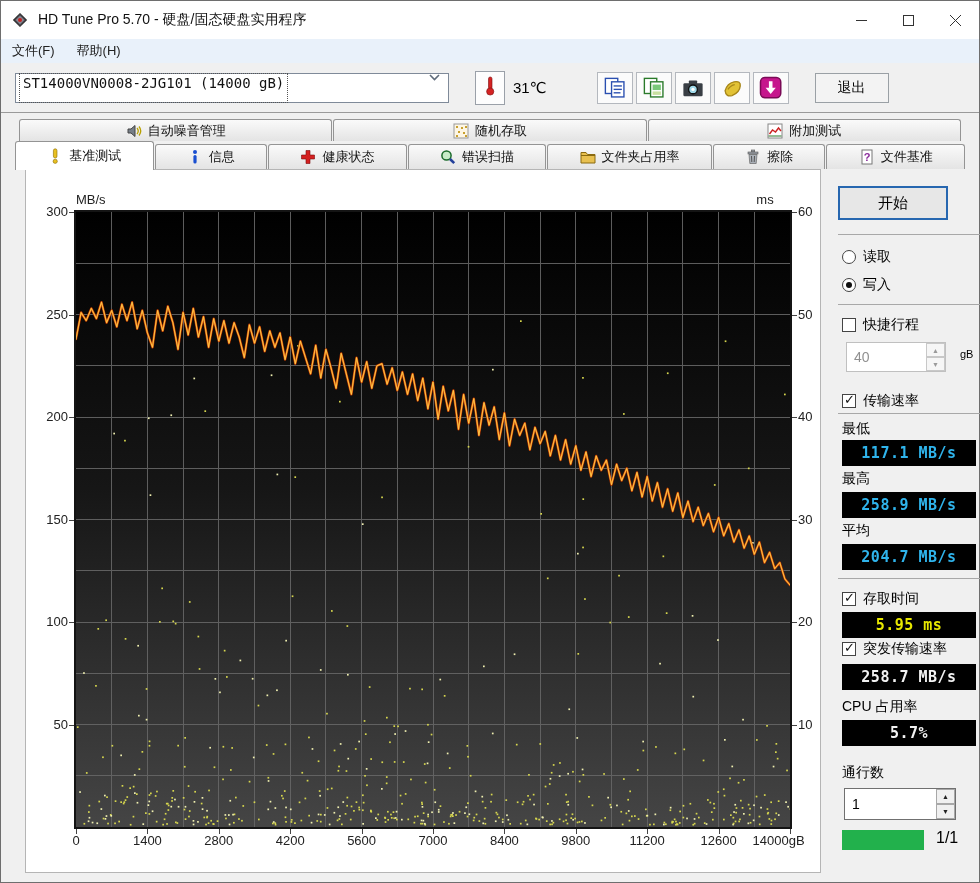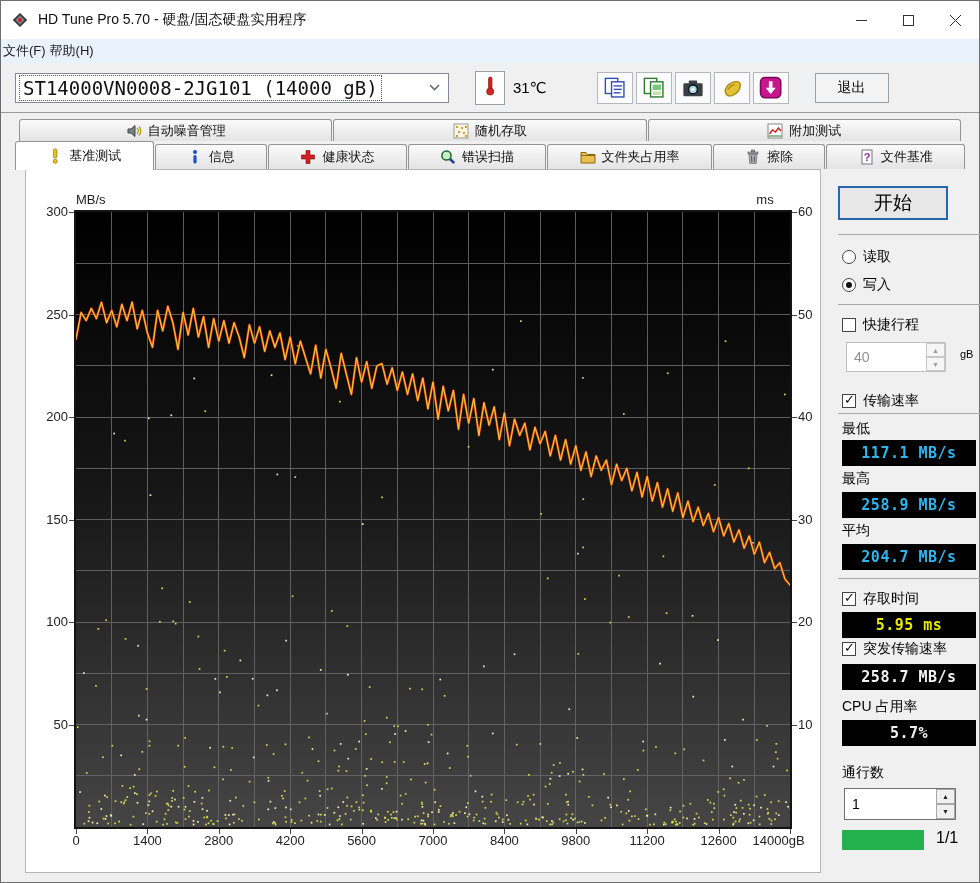--- a/index.html
+++ b/index.html
@@ -6,24 +6,24 @@
 html,body{width:980px;height:883px}
 body{font-family:"Liberation Sans","DejaVu Sans",sans-serif;background:#f0f0f0;position:relative;overflow:hidden}
 .win{position:absolute;inset:0;border:1px solid #6e6e6e;background:#f0f0f0}
 
 .titlebar{height:38px;background:#fff;display:flex;align-items:center;padding-left:10px}
 .title-text{font-size:14px;color:#111;margin-left:9px}
 .win-btns{margin-left:auto;display:flex;height:38px}
 .win-btn{width:47px;height:38px;display:flex;align-items:center;justify-content:center;color:#333}
 
 .menubar{height:24px;background:#e9f1fa;display:flex;align-items:center;font-size:13px;color:#222}
-.menu-item{padding:0 2px;height:100%;display:flex;align-items:center}
+.menu-item{padding:0 11px;height:100%;display:flex;align-items:center}
 
 .toolbar{height:50px;background:#f0f0f0;display:flex;align-items:center;padding:0 14px;border-bottom:1px solid #9a9a9a}
-.combo{width:434px;height:30px;background:#fff;border:1px solid #7f8a99;display:flex;align-items:center;padding:0 4px;font-family:"DejaVu Sans Mono","Liberation Mono",monospace;font-size:19px;color:#111}
+.combo{width:434px;height:30px;background:#fff;border:1px solid #7f8a99;display:flex;padding:0 4px;font-family:"DejaVu Sans Mono","Liberation Mono",monospace;font-size:14px;color:#111}
 .combo-text{outline:1px dotted #555;padding:1px 3px;white-space:nowrap;overflow:hidden}
 .combo-arrow{margin-left:auto;width:20px;display:flex;justify-content:center;color:#5f6b7a}
 .thermo-btn{width:30px;height:34px;border:1px solid #9aa0a8;background:#fdfdfd;margin-left:26px;display:flex;align-items:center;justify-content:center}
 .temp-label{font-size:15px;margin:0 8px;color:#000}
 #toolbar-buttons{display:flex;margin-left:42px;gap:3px}
 .tool-btn{width:36px;height:32px;border:1px solid #b4b8be;background:#fbfbfb;display:flex;align-items:center;justify-content:center}
 .exit-btn{width:74px;height:30px;border:1px solid #9aa0a5;background:#f3f3f3;font-size:14px;margin-left:26px;font-family:inherit}
 
 .tabstrip{position:relative;z-index:2;padding-top:5px;background:#f0f0f0}
 .tabrow{display:flex;align-items:flex-end;gap:1px}
@@ -39,21 +39,21 @@
 
 .page{position:absolute;left:24px;top:168px;width:796px;height:704px;background:#fff;border:1px solid #b5b5b5}
 .plot{position:absolute;left:48px;top:40px;width:718px;height:619px;border:2px solid #141414}
 .plot svg{display:block}
 .tick-label{position:absolute;font-size:13px;color:#222;line-height:16px}
 .tickmark{position:absolute;background:#444}
 .unit-label{position:absolute;font-size:13px;color:#222}
 
 .panel{position:absolute;left:810px;top:0;width:152px;height:702px}
 .panel .sep{position:absolute;left:2px;width:144px;height:1px;background:#a8a8a8}
-.start-btn{position:absolute;left:2px;top:16px;width:110px;height:34px;background:#e7e7e7;border:2px solid #2767b0;font-size:19px;font-family:Liberation Sans, sans-serif;color:#000}
+.start-btn{position:absolute;left:2px;top:16px;width:110px;height:34px;background:#e7e7e7;border:2px solid #2767b0;font-size:15px;font-family:Liberation Sans, sans-serif;color:#000}
 .radio-row,.chk-row{position:absolute;left:6px;display:flex;align-items:center;gap:7px;font-size:14px;color:#000;cursor:default}
 .radio{width:14px;height:14px;border:1px solid #444;border-radius:50%;background:#fff;position:relative;flex:none}
 .radio.on::after{content:"";position:absolute;left:3px;top:3px;width:6px;height:6px;border-radius:50%;background:#111}
 .chk{width:14px;height:14px;border:1px solid #444;background:#fff;position:relative;flex:none}
 .chk.on::after{content:"✓";position:absolute;left:1px;top:-3px;font-size:13px;font-weight:bold;color:#111}
 .spinner{position:absolute;display:flex;background:#fff;border:1px solid #707070}
 .spin-val{flex:1;display:flex;align-items:center;padding:0 7px;font-size:14px;color:#000}
 .spin-btns{width:19px;display:flex;flex-direction:column}
 .sb{flex:1;display:flex;align-items:center;justify-content:center;background:#f0f0f0;border:1px solid #a8a8a8;font-size:7px;color:#222}
 .spinner.disabled{border-color:#c0c0c0}

